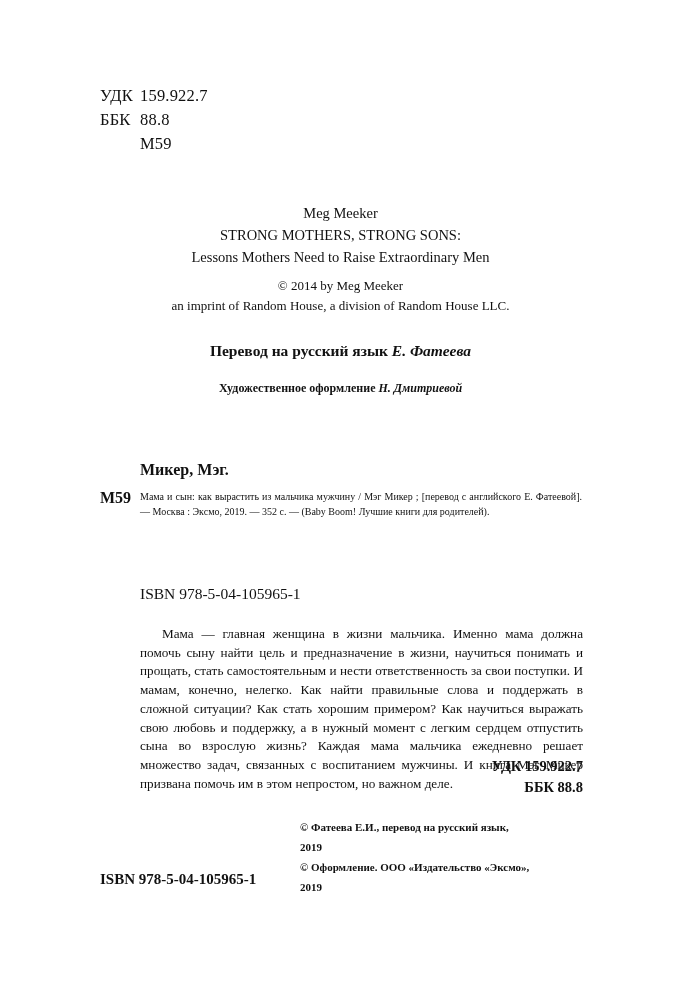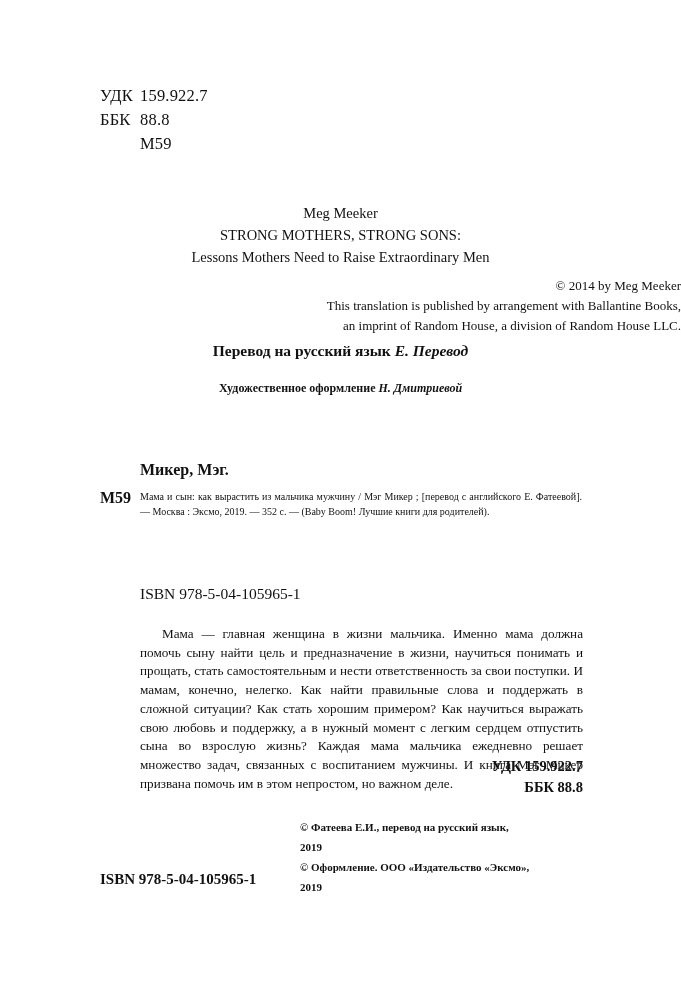--- a/index.html
+++ b/index.html
@@ -47,21 +47,21 @@
   }
   .orig-author { font-weight: normal; }
   .orig-title { }
   .orig-sub { }
 
   .copy-block {
     position: absolute;
     left: 0;
     right: 0;
     top: 276px;
-    text-align: right;
+    text-align: center;
     font-size: 13px;
     line-height: 1.55;
   }
 
   .translator {
     position: absolute;
     left: 0;
     right: 0;
     top: 342px;
     text-align: center;
@@ -179,26 +179,25 @@
   </div>
 
   <div class="orig-block">
     <div class="orig-author">Meg Meeker</div>
     <div class="orig-title">STRONG MOTHERS, STRONG SONS:</div>
     <div class="orig-sub">Lessons Mothers Need to Raise Extraordinary Men</div>
   </div>
 
   <div class="copy-block">
     <div>© 2014 by Meg Meeker</div>
-    <div>This translation is published by arrangement with Ballantine Books,</div>
     <div>an imprint of Random House, a division of Random House LLC.</div>
   </div>
 
   <div class="translator">
-    <span class="normal">Перевод на русский язык </span><span>Е. Перевод</span>
+    <span class="normal">Перевод на русский язык </span><span>Е. Фатеева</span>
   </div>
 
   <div class="designer">
     <span class="normal">Художественное оформление </span><span>Н. Дмитриевой</span>
   </div>
 
   <div class="cip-author">Микер, Мэг.</div>
   <div class="cip-code">М59</div>
   <div class="cip-body">Мама и сын: как вырастить из мальчика мужчину / Мэг Микер ; [перевод с английского Е. Фатеевой]. — Москва : Эксмо, 2019. — 352 с. — (Baby Boom! Лучшие книги для родителей).</div>
   <div class="isbn-main">ISBN 978-5-04-105965-1</div>

